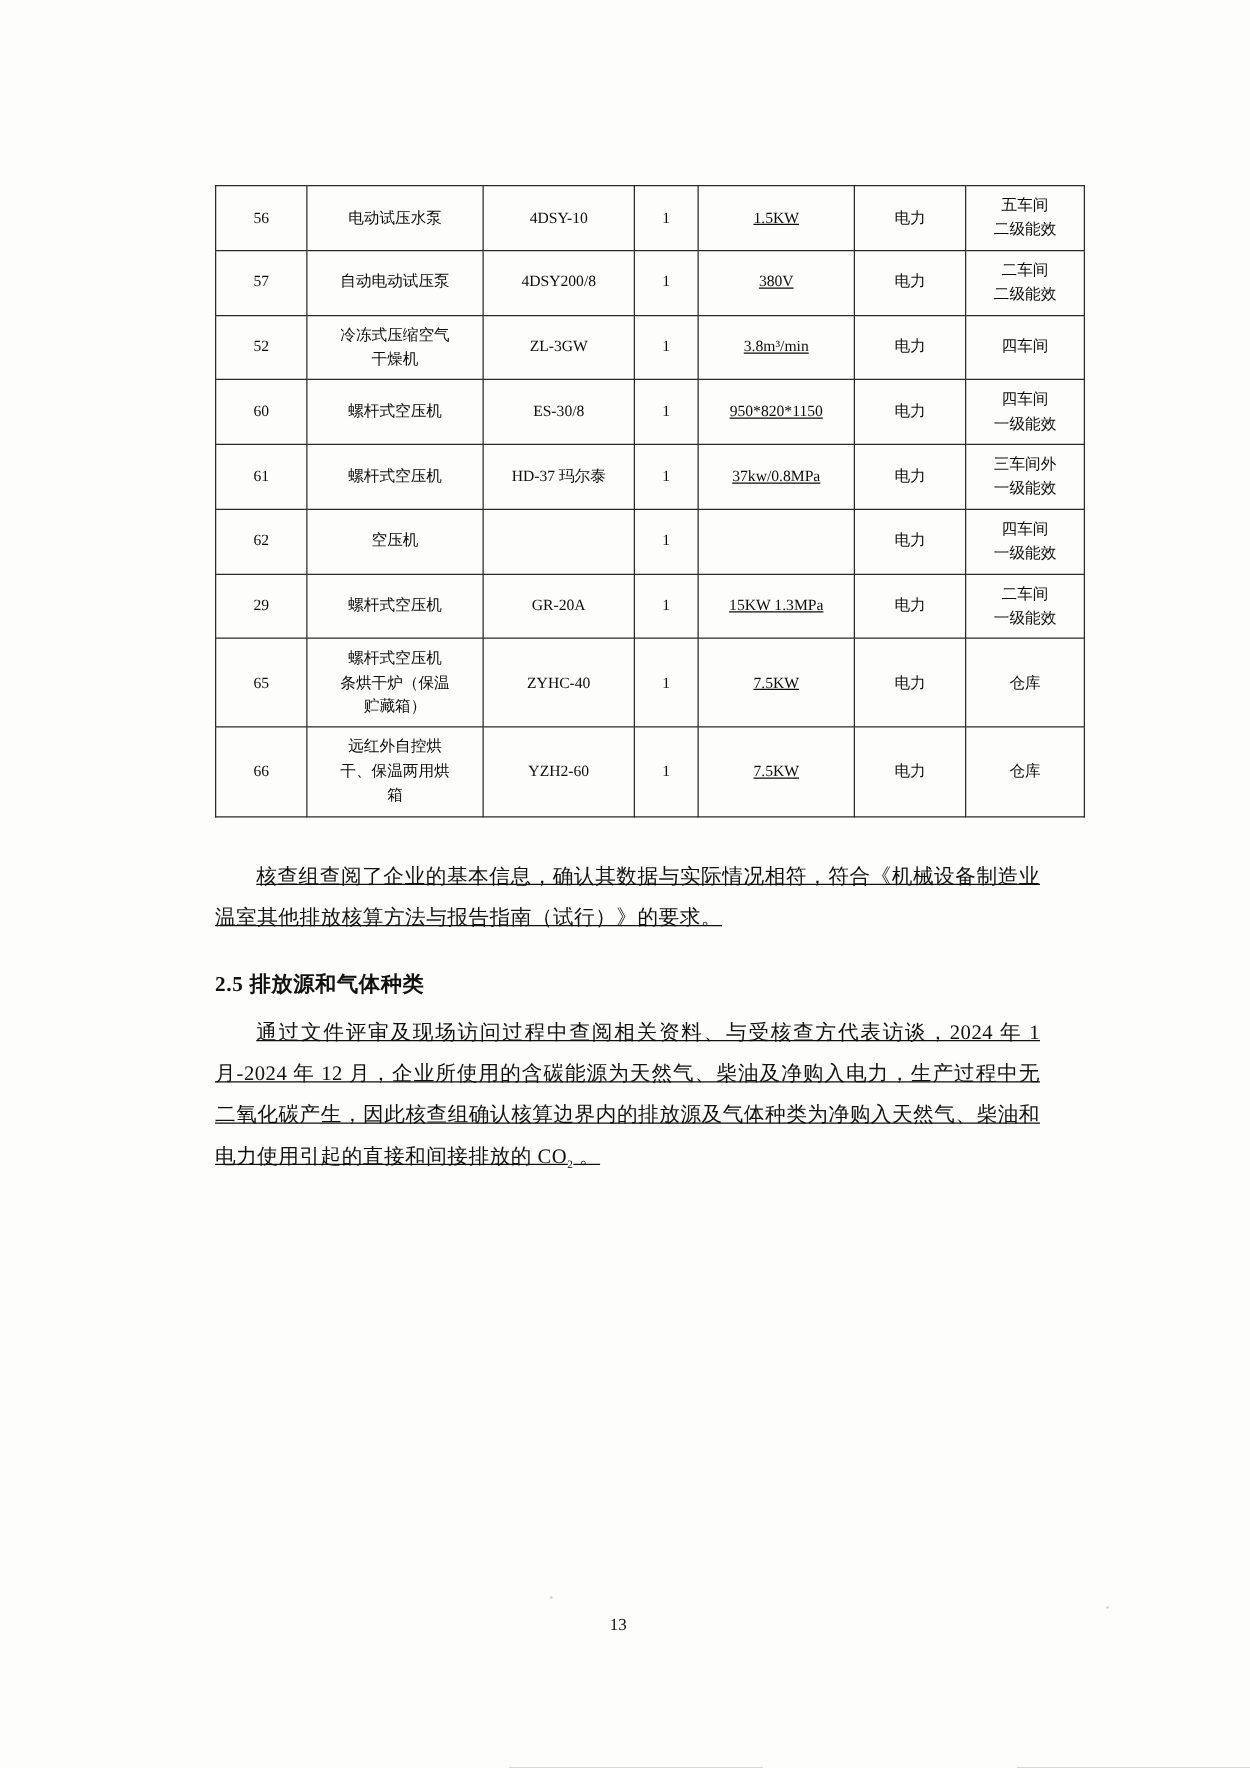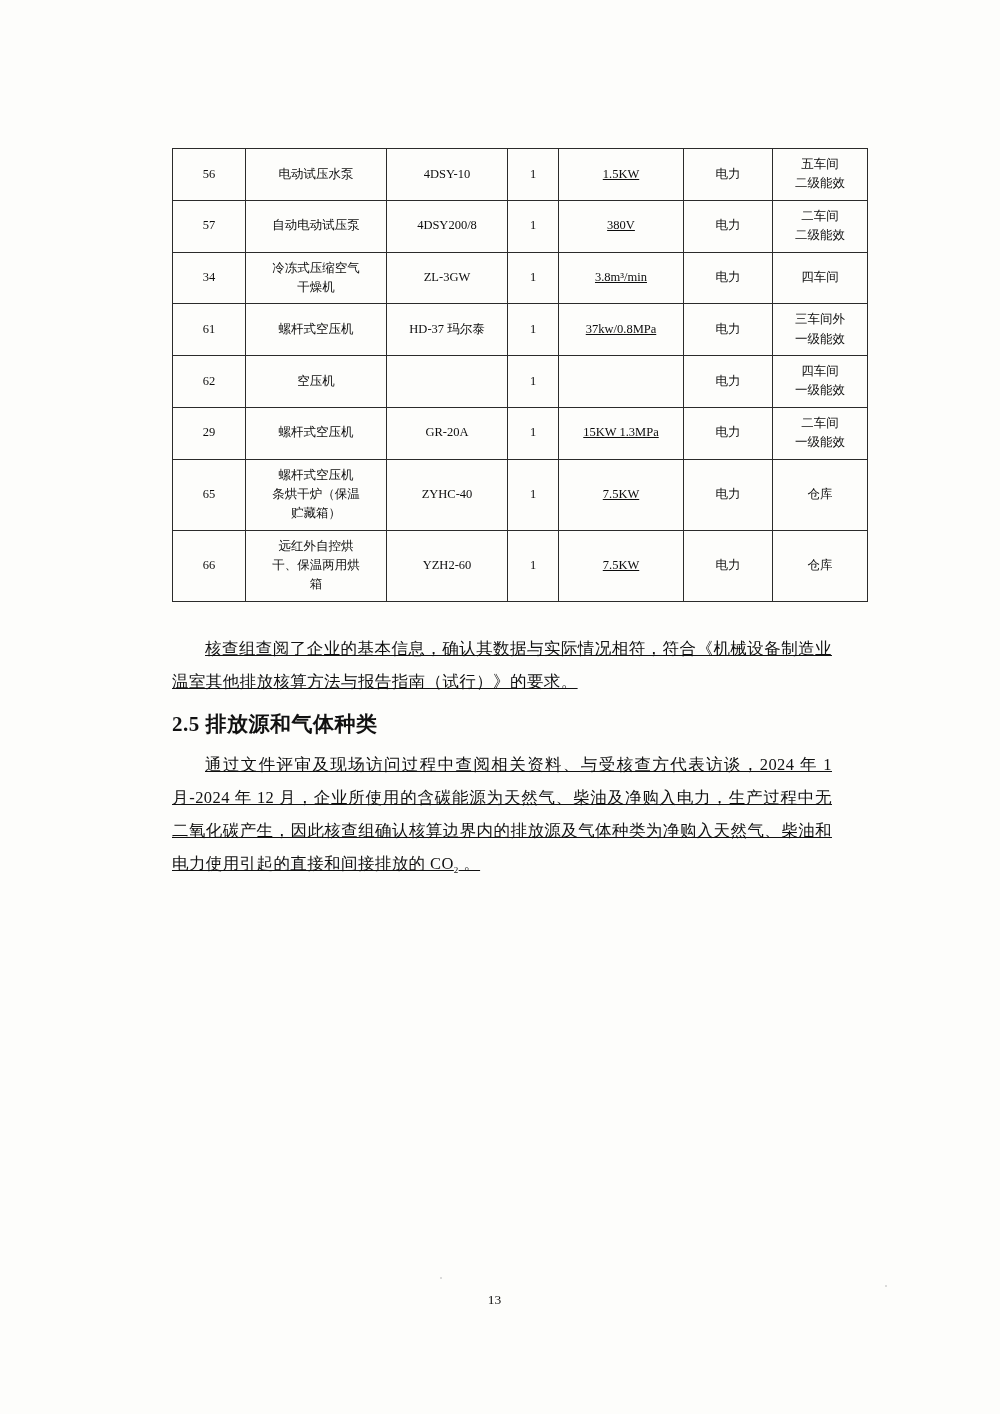--- a/index.html
+++ b/index.html
@@ -55,23 +55,23 @@
     font-size: 16.5px;
     line-height: 2.0;
     text-align: justify;
     text-justify: inter-ideograph;
     letter-spacing: 0.4px;
     text-decoration: underline;
   }
   .para.indent { text-indent: 33px; }
   .gap-after-table { height: 30px; }
   .heading {
-    font-size: 21px;
+    font-size: 17px;
     font-weight: bold;
-    margin: 12px 0 6px 0;
+    margin: 26px 0 6px 0;
     letter-spacing: 0.5px;
   }
   .section-body { margin-top: 10px; }
   .pagenum {
     position: absolute;
     left: 0;
     right: 11px;
     top: 1292px;
     text-align: center;
     font-size: 13.5px;
@@ -116,32 +116,44 @@
           <td class="c-spec">380V</td>
           <td class="c-energy cn">电力</td>
           <td class="c-loc cn two-line">
             <div>二车间</div>
             <div>二级能效</div>
           </td>
         </tr>
 
 
         <tr>
-          <td class="c-no">34</td>
+          <td class="c-no">52</td>
           <td class="c-name cn two-line">
             <div>冷冻式压缩空气</div>
             <div>干燥机</div>
           </td>
           <td class="c-model">ZL-3GW</td>
           <td class="c-qty">1</td>
           <td class="c-spec">3.8m³/min</td>
           <td class="c-energy cn">电力</td>
           <td class="c-loc cn"><span>四车间</span></td>
         </tr>
 
+        <tr>
+          <td class="c-no">60</td>
+          <td class="c-name cn"><span>螺杆式空压机</span></td>
+          <td class="c-model">ES-30/8</td>
+          <td class="c-qty">1</td>
+          <td class="c-spec">950*820*1150</td>
+          <td class="c-energy cn">电力</td>
+          <td class="c-loc cn two-line">
+            <div>四车间</div>
+            <div>一级能效</div>
+          </td>
+        </tr>
 
         <tr>
           <td class="c-no">61</td>
           <td class="c-name cn"><span>螺杆式空压机</span></td>
           <td class="c-model">HD-37 玛尔泰</td>
           <td class="c-qty">1</td>
           <td class="c-spec">37kw/0.8MPa</td>
           <td class="c-energy cn">电力</td>
           <td class="c-loc cn two-line">
             <div>三车间外</div>

